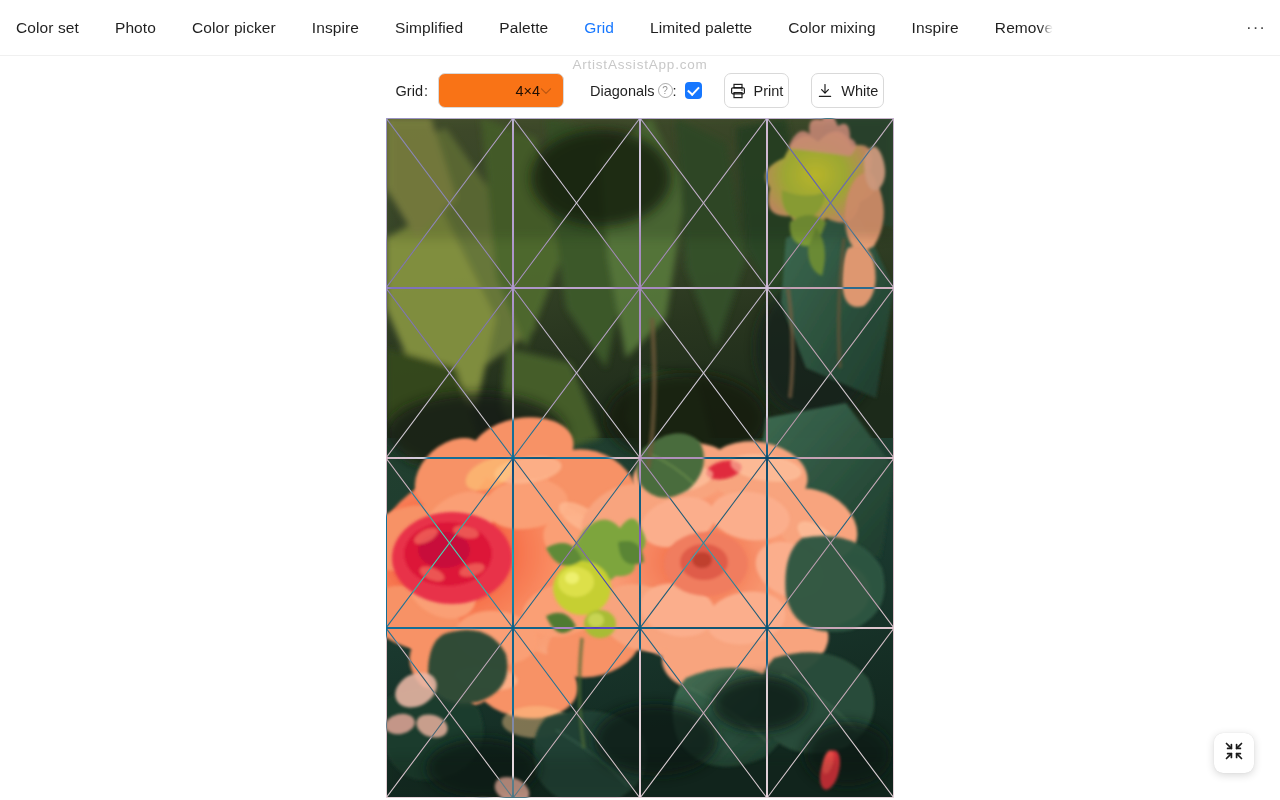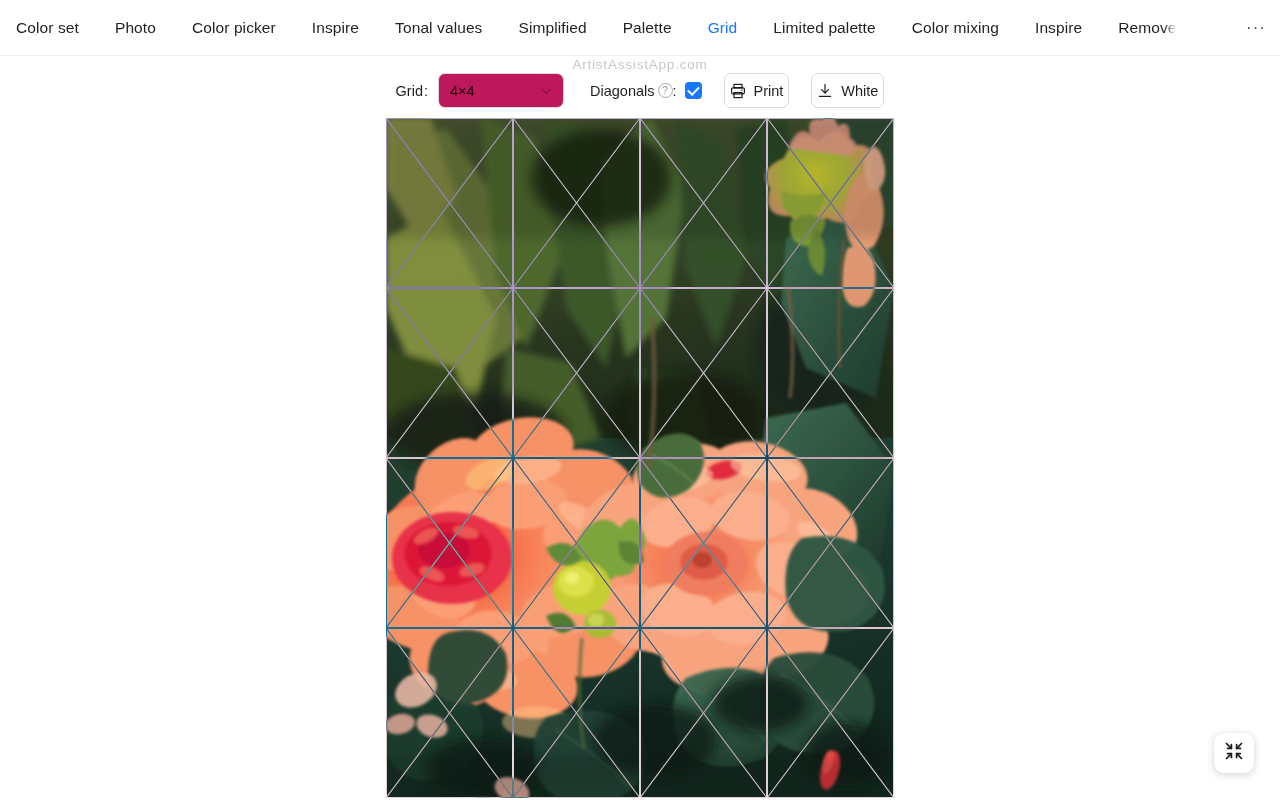--- a/index.html
+++ b/index.html
@@ -104,26 +104,27 @@
   }
   .tb-colon { margin: 0 2px 0 1px; }
 
   .select {
     position: relative;
     width: 126px;
     height: 35px;
     margin-left: 8px;
     border: 1px solid #d9d9d9;
     border-radius: 7px;
-    background: #be185d;
+    background: #f97316;
     display: flex;
     align-items: center;
     padding: 0 11px;
     font-size: 14.5px;
     cursor: pointer;
+    text-align: right;
   }
   .select .sel-val { flex: 1; color: rgba(0,0,0,0.88); }
   .select .chev { color: rgba(0,0,0,0.25); display:flex; align-items:center; }
 
   .diag-wrap {
     display: flex;
     align-items: center;
     margin-left: 26px;
   }
   .q-icon {
@@ -223,23 +224,20 @@
       <span>Color set</span>
     </div>
   <div class="tab">
       <span>Photo</span>
     </div>
   <div class="tab">
       <span>Color picker</span>
     </div>
   <div class="tab">
       <span>Inspire</span>
-    </div>
-  <div class="tab">
-      <span>Tonal values</span>
     </div>
   <div class="tab">
       <span>Simplified</span>
     </div>
   <div class="tab">
       <span>Palette</span>
     </div>
   <div class="tab active">
       <span>Grid</span>
     </div>

